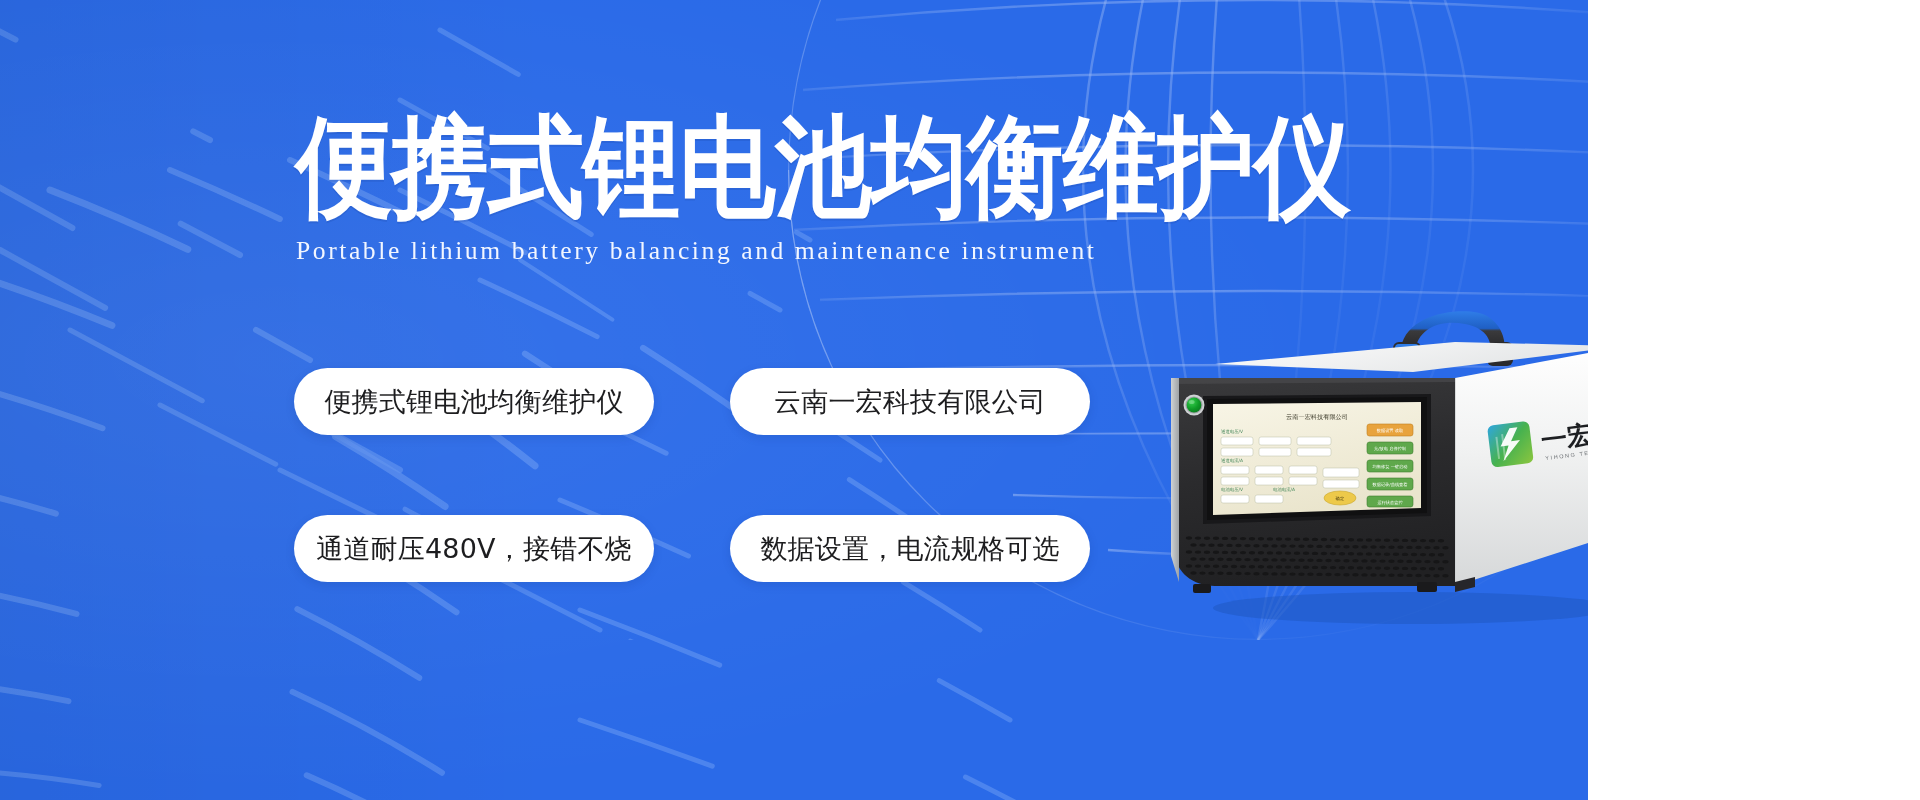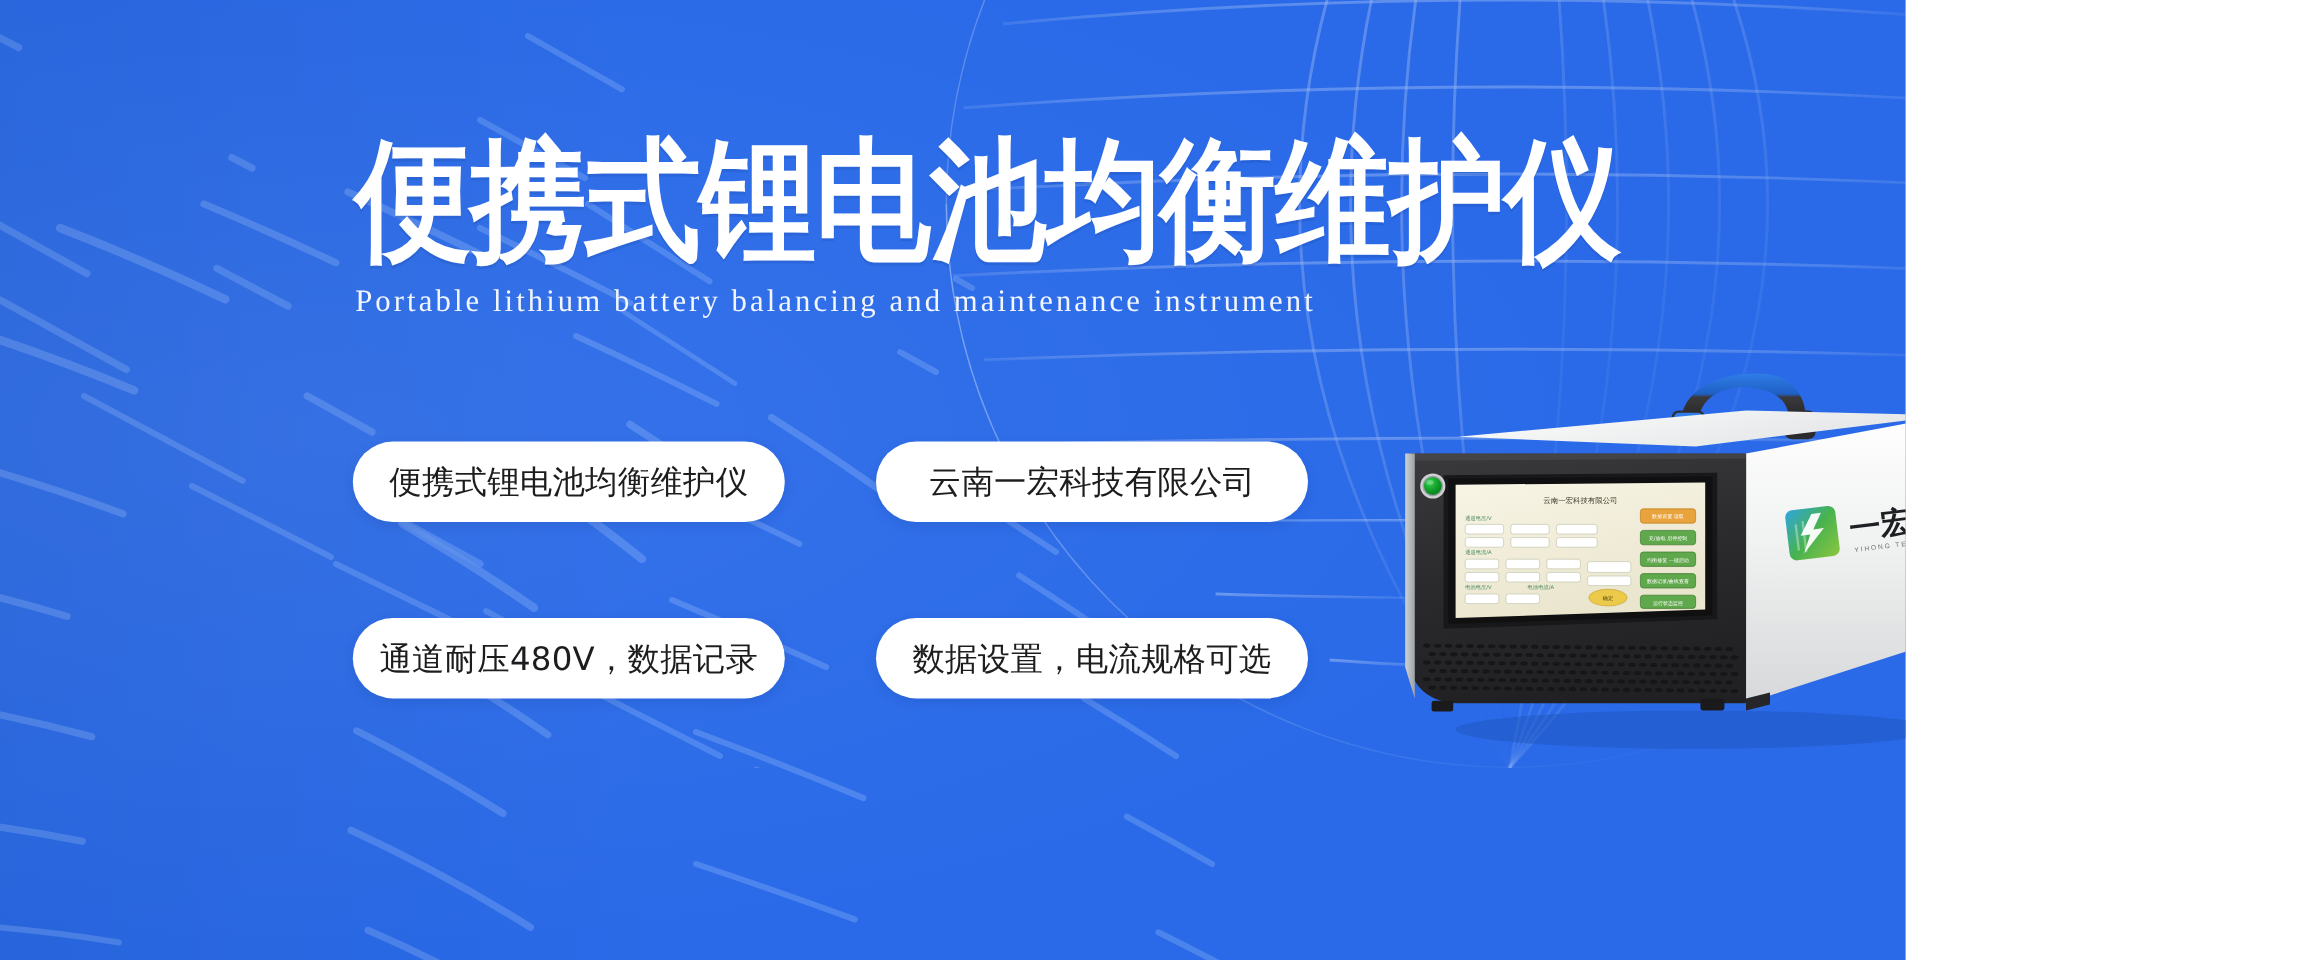--- a/index.html
+++ b/index.html
@@ -210,21 +210,21 @@
   </div>
 
   <div class="pills">
     <div class="pill">
       <span class="pill-text">便携式锂电池均衡维护仪</span>
     </div>
     <div class="pill">
       <span class="pill-text">云南一宏科技有限公司</span>
     </div>
     <div class="pill">
-      <span class="pill-text">通道耐压480V，数据记录</span>
+      <span class="pill-text">通道耐压480V，接错不烧</span>
     </div>
     <div class="pill">
       <span class="pill-text">数据设置，电流规格可选</span>
     </div>
   </div>
 
   <div class="device">
     <svg width="500" height="350" viewBox="0 0 500 350">
       <defs>
         <linearGradient id="caseSide" x1="0" y1="0" x2="0" y2="1">

